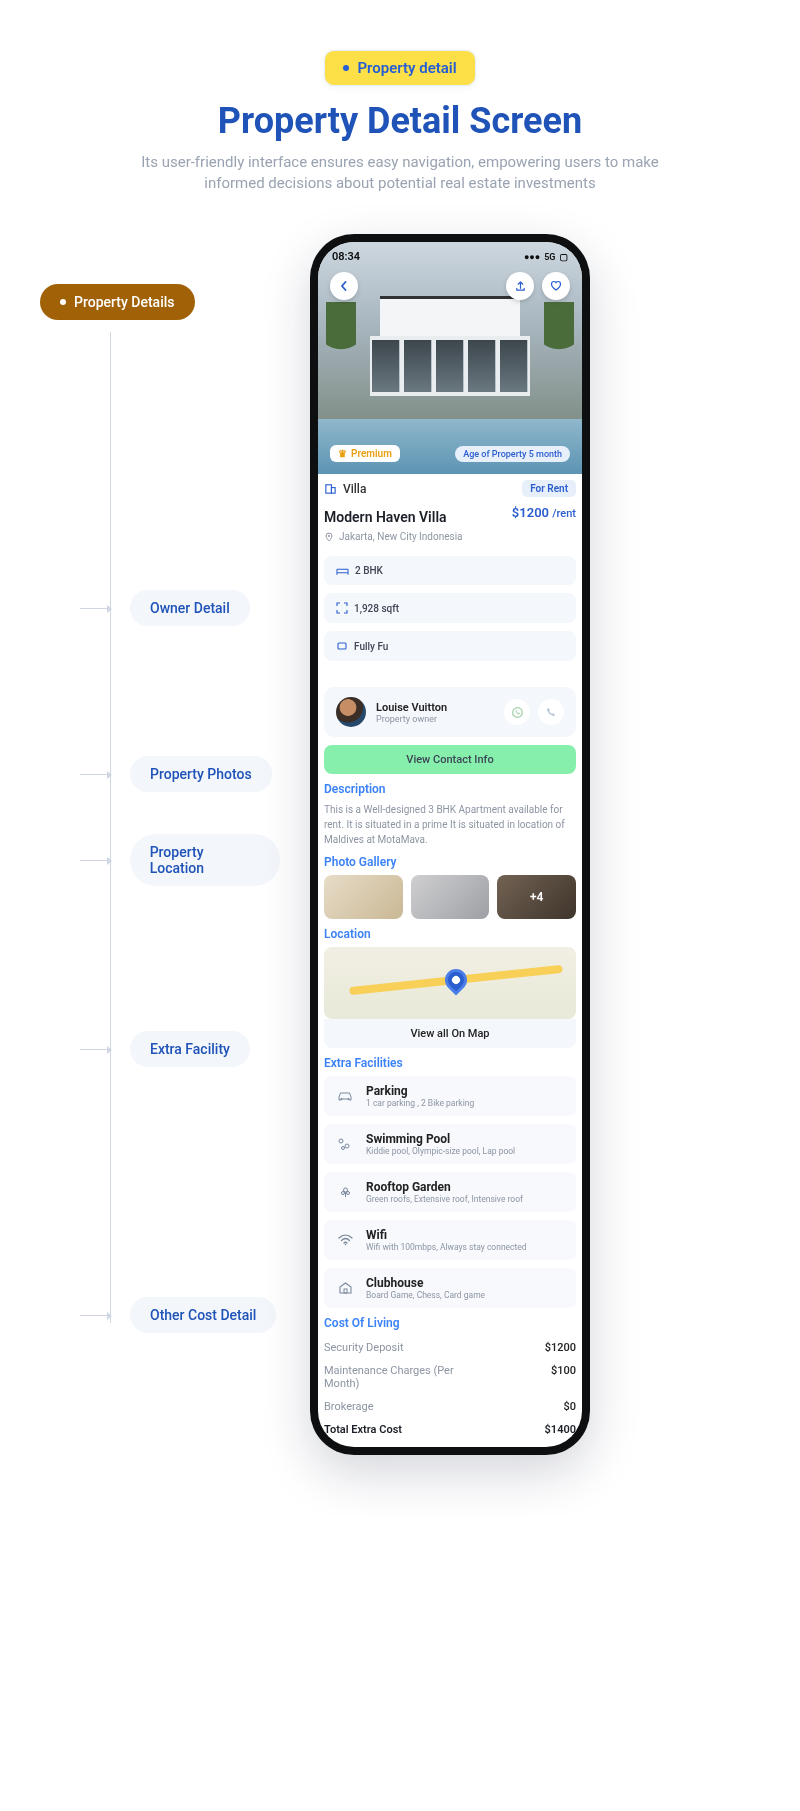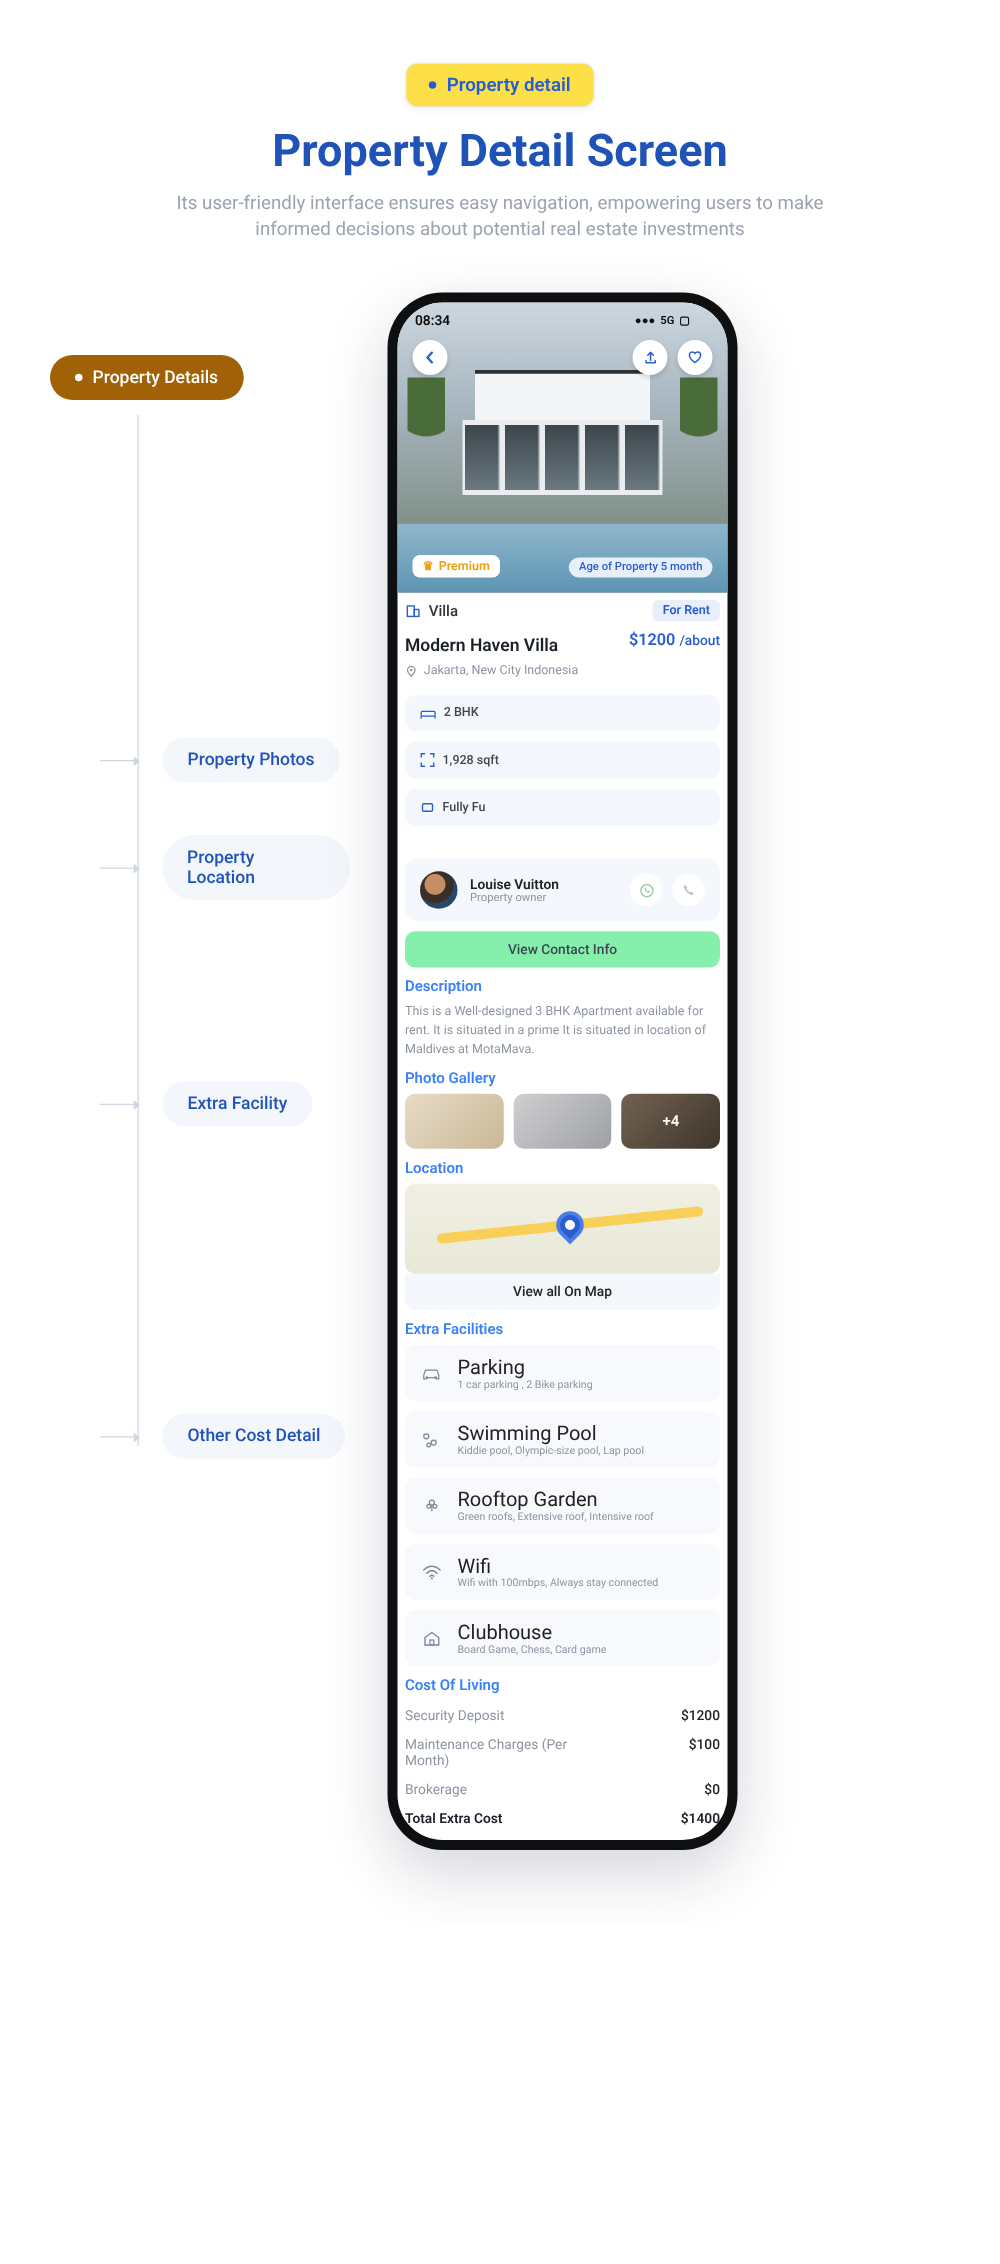--- a/index.html
+++ b/index.html
@@ -29,21 +29,21 @@
   .connector { width: 30px; height: 1px; background: #d0d6e2; position: relative; left: 0; }
   .connector::before { content:""; position:absolute; right:-2px; top:-3px; width:0;height:0; border-left:5px solid #d0d6e2; border-top:4px solid transparent; border-bottom:4px solid transparent; }
 
   .left .lead { margin-bottom: 270px; margin-left: 0; }
   .tl-wrap { display:flex; flex-direction:column; gap: 130px; }
 
   
   .phone { width: 280px; border-radius: 44px; background: #0e0f11; padding: 8px; box-shadow: 0 18px 50px rgba(20,30,60,0.18); position: relative; }
   .phone-screen { width: 100%; border-radius: 36px; background: #fff; overflow: hidden; position: relative; }
 
-  .statusbar { display:flex; justify-content:space-between; align-items:center; padding: 8px 14px 4px; font-size: 11px; font-weight: 600; color:#0c0c0c; position:absolute; top:0; left:0; right:16px; z-index:5;}
+  .statusbar { display:flex; justify-content:space-between; align-items:center; padding: 8px 14px 4px; font-size: 11px; font-weight: 600; color:#0c0c0c; position:absolute; top:0; left:0; right:0; z-index:5;}
   .status-icons { display:flex; gap:4px; align-items:center; font-size: 9px; }
 
   .hero-img { height: 232px; background: linear-gradient(180deg,#cdd7df 0%, #a8b6c0 35%, #6c7b6a 100%); position:relative; display:flex; align-items:flex-end; }
   .house { position:absolute; left:50%; top:45%; transform:translate(-50%,-50%); width:160px; height:100px; }
   .house .upper { position:absolute; top:0; left:10px; right:10px; height:40px; background:#f3f5f6; border-top:3px solid #2e3235; }
   .house .lower { position:absolute; bottom:0; left:0; right:0; height:60px; background:#e9edef; display:flex; }
   .house .lower div { flex:1; border-right:1px solid #b8c2c8; background:linear-gradient(180deg,#3c464c,#6a7880); margin:4px 2px; }
   .pool { position:absolute; bottom:0; left:0; right:0; height:55px; background:linear-gradient(180deg,#8fb7cc,#5d94b3); }
   .tree { position:absolute; width:30px; height:70px; background: radial-gradient(circle at 50% 30%, #4a6b3a 50%, transparent 52%); }
   .tree.t1{left:8px; top:60px;} .tree.t2{right:8px; top:60px;}
@@ -85,21 +85,21 @@
   .thumb.t3 { background:linear-gradient(135deg,#726253,#3f352b); display:flex;align-items:center;justify-content:center;color:#fff;font-weight:600;font-size:12px;}
 
   .map { height:72px; border-radius:8px; background:linear-gradient(180deg,#f1efe3,#e8e9d8); margin-top:6px; position:relative; overflow:hidden;}
   .map::before{content:"";position:absolute;left:10%;right:5%;top:40%;height:8px;background:#f8cf57;border-radius:4px;transform:rotate(-6deg);}
   .pin { position:absolute; left:48%; top:22px; width:22px;height:22px;background:#2a5dcf;border-radius:50% 50% 50% 0;transform:rotate(-45deg);border:3px solid #4a7de8;}
   .pin::after{content:"";position:absolute;left:4px;top:4px;width:8px;height:8px;background:#fff;border-radius:50%;}
   .map-btn { background:#f4f7fb; text-align:center; padding:8px; font-size:11px; font-weight:500; color:#222; border-radius:0 0 8px 8px;}
 
   .facility { background:#f7f9fc; border-radius:8px; padding:8px 10px; display:flex; gap:10px; align-items:center; margin-bottom:8px;}
   .fac-icon { width:22px;height:22px; display:flex;align-items:center;justify-content:center;font-size:13px;color:#7a889c;}
-  .fac-title { font-size:16px; font-weight:400; color:#222;}
+  .fac-title { font-size:12px; font-weight:700; color:#222;}
   .fac-sub { font-size:8.5px; color:#8d95a3;}
 
   .cost-row { display:flex; justify-content:space-between; align-items:flex-start; padding:5px 0; font-size:11px;}
   .cost-row .lbl{color:#8d95a3; max-width:140px;}
   .cost-row .val{color:#222; font-weight:500;}
   .cost-row.total .lbl,.cost-row.total .val{color:#1b1f27;font-weight:600;}
 
   svg { display:block; }
 </style>
 </head>
@@ -121,20 +121,26 @@
       <div class="lead">
         <div class="pill active">
           <span class="dot"></span>
           <span>Property Details</span>
         </div>
       </div>
       <div class="tl-wrap">
         <div class="tl-item" style="margin-top:0">
           <div class="connector"></div>
           <div class="pill ghost">
+              <span>Owner Detail</span>
+            </div>
+        </div>
+        <div class="tl-item" style="margin-top:0">
+          <div class="connector"></div>
+          <div class="pill ghost">
               <span>Property Photos</span>
             </div>
         </div>
         <div class="tl-item" style="margin-top:-88px">
           <div class="connector"></div>
           <div class="pill ghost">
               <span>Property Location</span>
             </div>
         </div>
         <div class="tl-item" style="margin-top:15px">
@@ -212,21 +218,21 @@
                     <rect x="8" y="6" width="4" height="6" stroke="#2a5dcf" stroke-width="1.2" fill="none"></rect>
                   </svg>
                 <span>Villa</span>
               </div>
               <span class="for-rent">For Rent</span>
             </div>
             <div class="row" style="margin-top:2px">
               <div class="prop-name">Modern Haven Villa</div>
               <div class="price">
                 <span>$1200</span>
-                <span class="per">/about</span>
+                <span class="per">/rent</span>
               </div>
             </div>
             <div class="loc">
               <svg width="10" height="10" viewBox="0 0 10 10">
                   <path d="M5 1a3 3 0 0 0-3 3c0 2 3 5 3 5s3-3 3-5a3 3 0 0 0-3-3z" stroke="#8d95a3" stroke-width="1" fill="none"></path>
                   <circle cx="5" cy="4" r="1" fill="#8d95a3"></circle>
                 </svg>
               <span>Jakarta, New City Indonesia</span>
             </div>
             <div class="chips">

